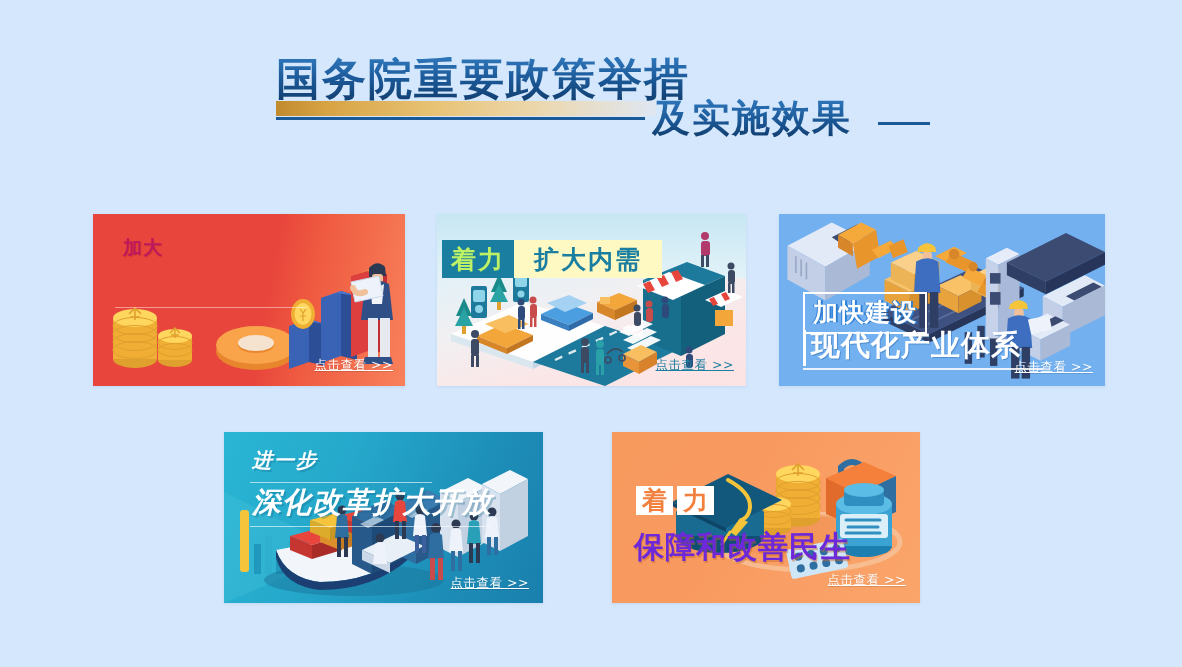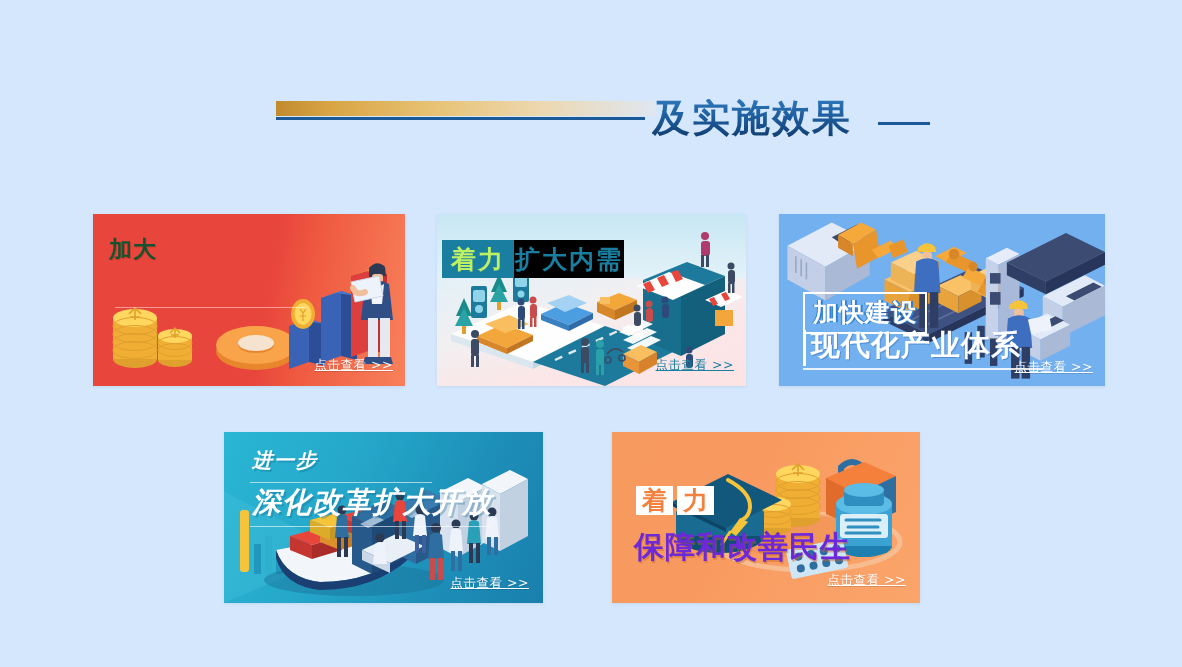--- a/index.html
+++ b/index.html
@@ -75,39 +75,39 @@
   }
 
   
   .hl{position:absolute;white-space:nowrap;font-weight:bold;line-height:1;
       font-family:"DejaVu Sans","Liberation Sans",sans-serif;}
 
   
   #card1{left:93px;top:214px;width:312px;height:172px;}
   #card1 .bg{position:absolute;inset:0;
     background:linear-gradient(100deg,#e8453c 0%,#e8453c 55%,#ef5a40 68%,#f8815a 100%);}
-  #card1 .hl1{left:16px;top:24px;font-size:23px;color:#14532d;letter-spacing:1px;
+  #card1 .hl1{left:30px;top:24px;font-size:19px;color:#be185d;letter-spacing:1px;
      text-shadow:1px 1px 0 rgba(150,25,20,.25);}
   #card1 .hl2{left:22px;top:54px;font-size:26px;color:#fff;letter-spacing:1px;
      text-shadow:1px 1px 0 rgba(150,25,20,.25);}
   #card1 .rule{position:absolute;left:22px;top:93px;width:192px;height:1px;background:rgba(255,255,255,.45);}
   #card1 .cta{right:12px;bottom:12px;}
 
   
   #card2{left:437px;top:214px;width:309px;height:172px;}
   #card2 .bg{position:absolute;inset:0;
     background:linear-gradient(165deg,#cfeaf5 0%,#e4f1f7 28%,#f2eff1 52%,#fbe6e7 76%,#fce3e4 100%);}
   #card2 .sky{position:absolute;left:0;top:0;right:0;height:64px;
     background:linear-gradient(180deg,#c7e7f4 0%,#e3f2f8 100%);}
   #card2 .lbl-wrap{position:absolute;left:5px;top:26px;height:38px;display:flex;align-items:stretch;}
   #card2 .lbl-a{background:#1a7ea0;color:#bef264;font-size:25px;font-weight:bold;letter-spacing:2px;
      padding:0 9px;display:flex;align-items:center;
      font-family:"DejaVu Sans","Liberation Sans",sans-serif;}
-  #card2 .lbl-b{background:#000000;color:#1a7ea0;font-size:25px;font-weight:bold;letter-spacing:2px;
-     padding:0 1px;display:flex;align-items:center;
+  #card2 .lbl-b{background:#fef9c3;color:#1a7ea0;font-size:25px;font-weight:bold;letter-spacing:2px;
+     padding:0 20px;display:flex;align-items:center;
      font-family:"DejaVu Sans","Liberation Sans",sans-serif;}
   #card2 .cta{right:12px;bottom:12px;color:#1a7ea0;text-shadow:none;}
 
   
   #card3{left:779px;top:214px;width:326px;height:172px;}
   #card3 .bg{position:absolute;inset:0;background:#72b0f0;}
   #card3 .box1{position:absolute;left:24px;top:78px;border:2.5px solid #ffffff;padding:2px 8px 3px 8px;}
   #card3 .box1 span{font-size:25px;font-weight:bold;color:#ffffff;letter-spacing:1px;
      font-family:"DejaVu Sans","Liberation Sans",sans-serif;
      text-shadow:2px 0 0 #2f7fd4,-1px 0 0 #2f7fd4;}
@@ -145,20 +145,21 @@
   .ill{position:absolute;inset:0;pointer-events:none;}
 </style>
 </head>
 <body style="background: rgb(212, 231, 252);">
 
 <div class="page">
 
   <div class="header">
     <div class="gold-bar"></div>
     <div class="blue-rule"></div>
+    <div class="title-main">国务院重要政策举措</div>
     <div class="title-sub">及实施效果</div>
     <div class="dash-right"></div>
   </div>
 
   <div class="card" id="card1">
     <div class="bg"></div>
 
     <svg class="ill" viewBox="0 0 312 172">
 
       <g>

